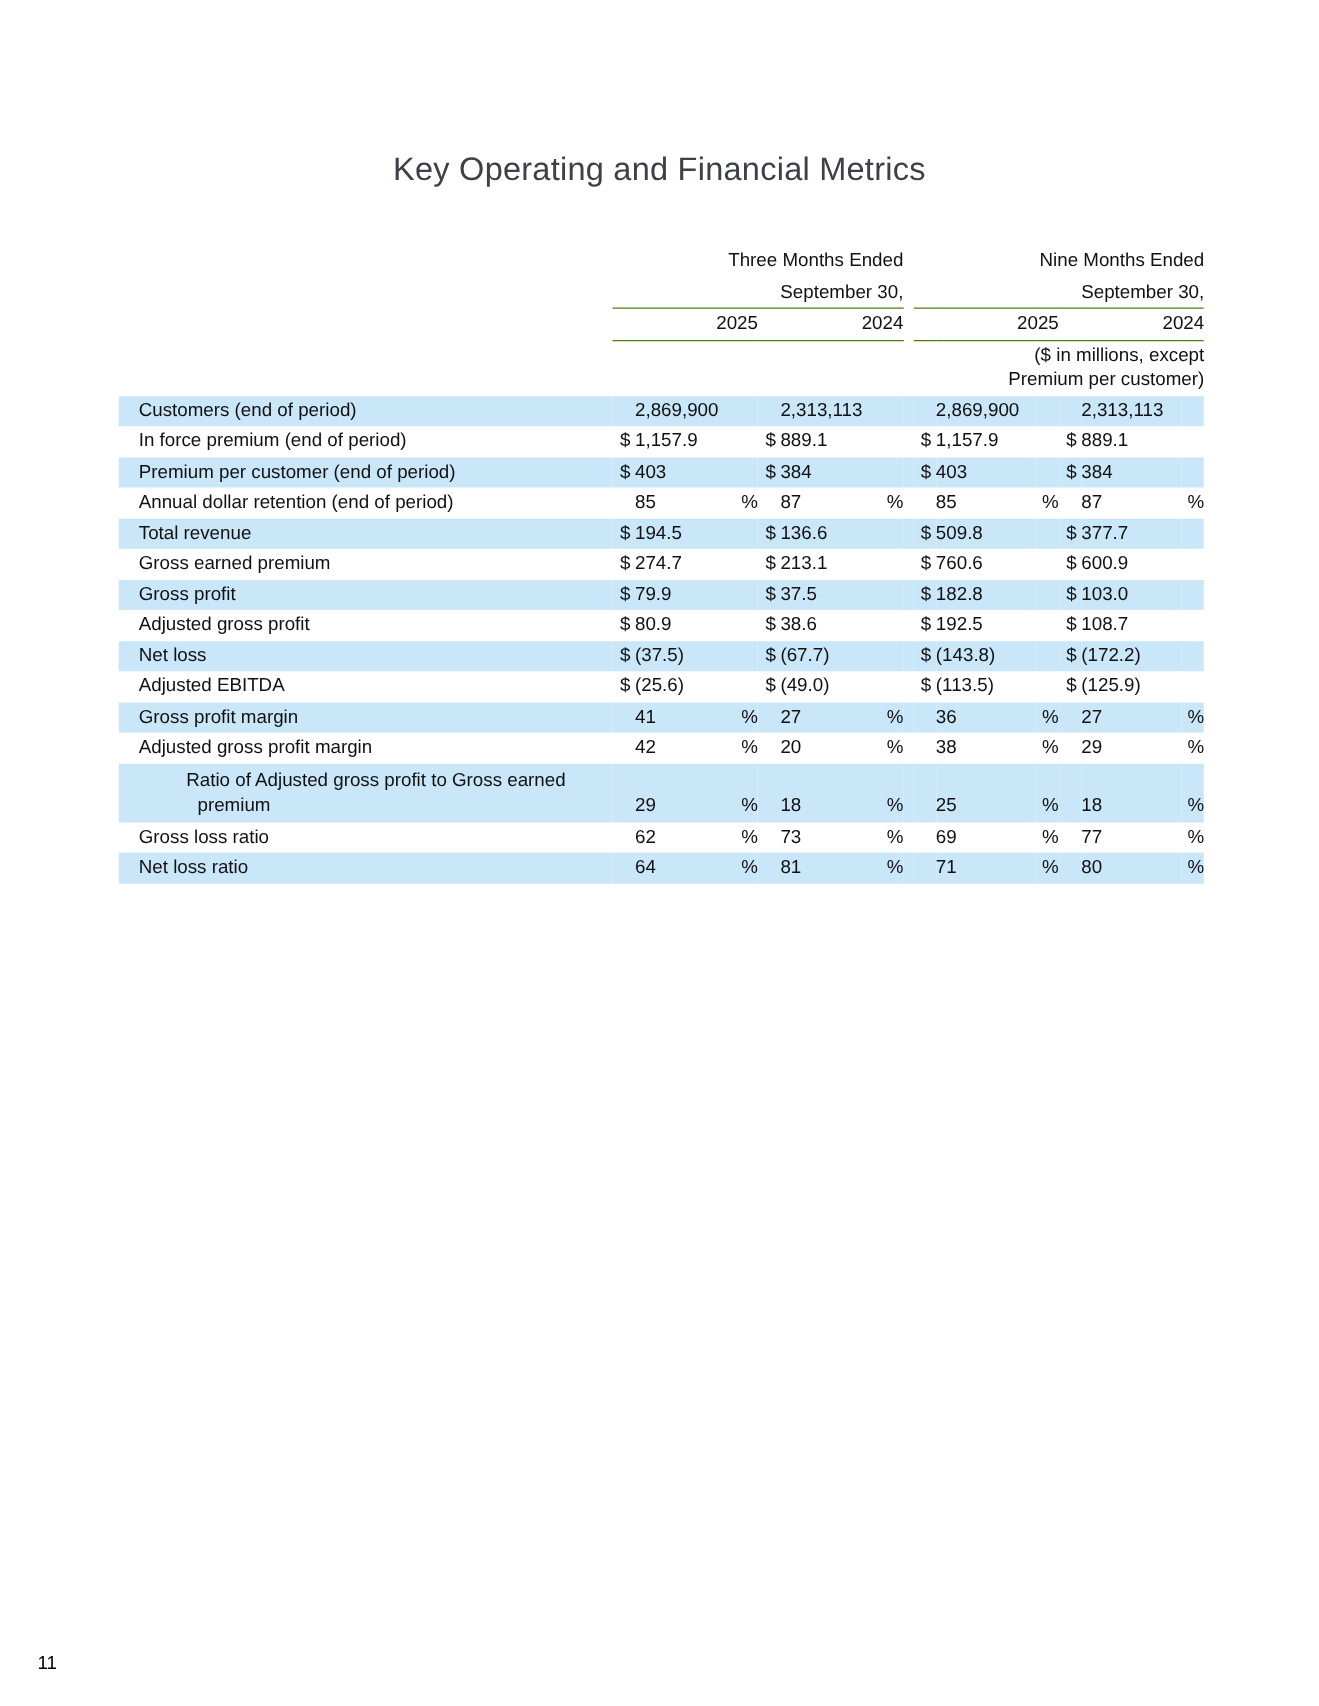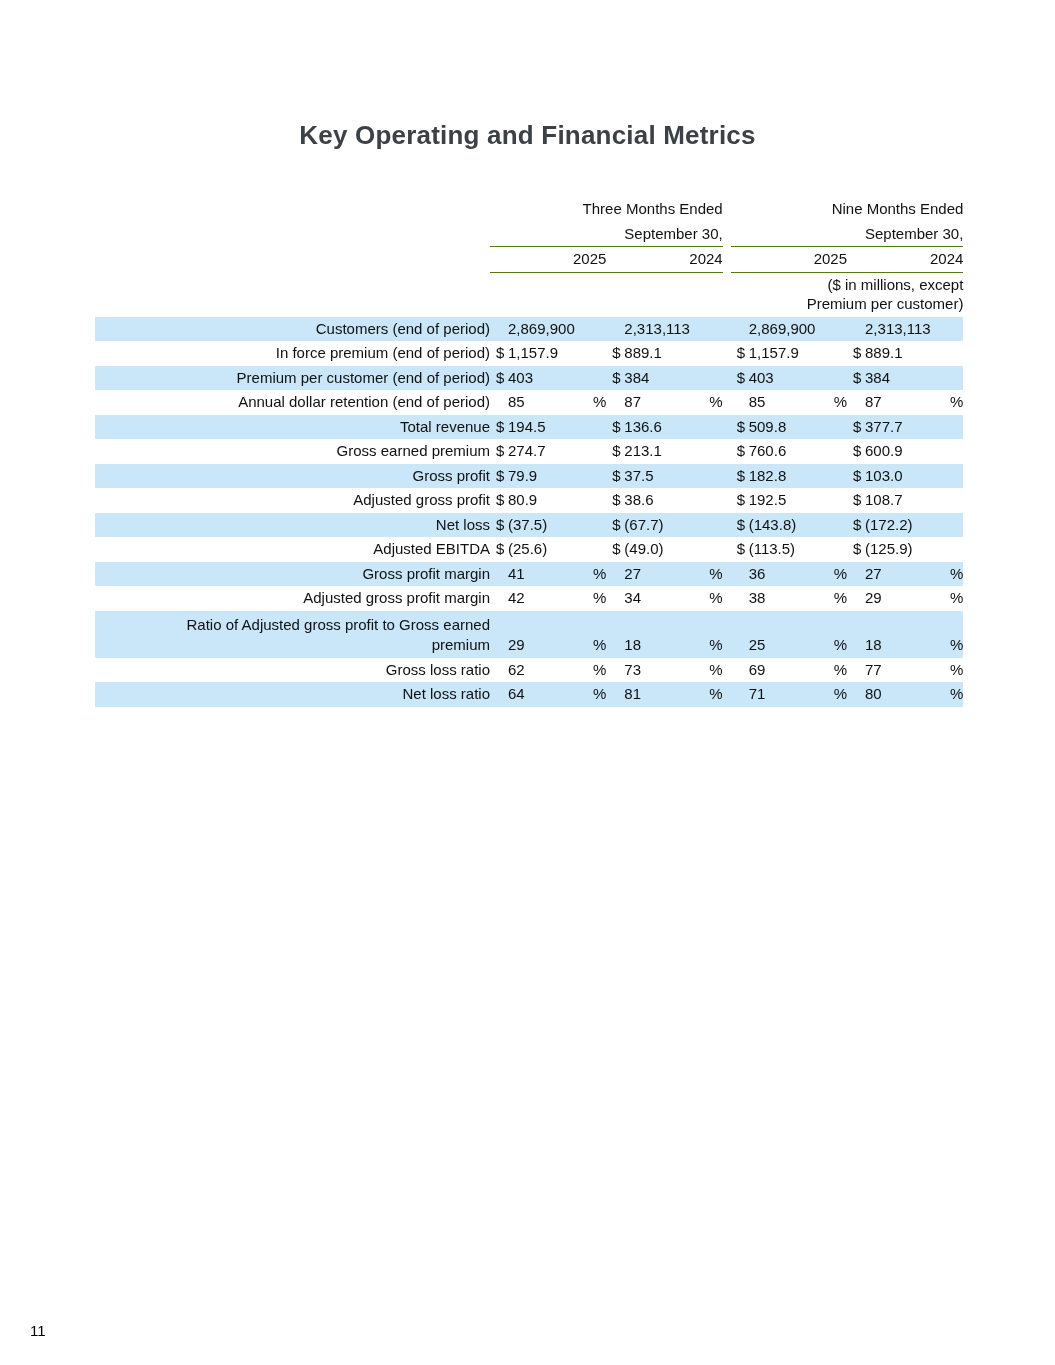--- a/index.html
+++ b/index.html
@@ -9,42 +9,42 @@
     height: 1365px;
     background: #ffffff;
     font-family: "Liberation Sans", sans-serif;
     color: #111111;
     position: relative;
     overflow: hidden;
   }
   .page-title {
     text-align: center;
     font-size: 26px;
-    font-weight: bold;
+    font-weight: normal;
     color: #3c4147;
     padding-top: 120px;
     letter-spacing: 0.2px;
   }
   table.metrics {
     border-collapse: collapse;
     table-layout: fixed;
     margin: 46px 0 0 95px;
     font-size: 15px;
     color: #111111;
   }
   table.metrics td {
     padding: 2px 0 3px 0;
     vertical-align: bottom;
     line-height: 19.5px;
     white-space: nowrap;
   }
   thead td { text-align: right; white-space: nowrap; }
   .underline { border-bottom: 1px solid #4d7c0f; }
   .note-cell { padding-top: 3px; padding-bottom: 5px; line-height: 19px; }
-  tbody td.lab { text-align: right; padding-left: 16px; white-space: normal; }
+  tbody td.lab { text-align: left; padding-left: 16px; white-space: normal; }
   tbody td.pre { text-align: left; padding-left: 6px; }
   tbody td.val { }
   tbody td.suf { text-align: left; padding-left: 5px; }
   tbody tr.hl { background: #c9e7f8; }
   .wrap-inner {
     max-width: 358px;
     padding-left: 9px;
     text-indent: -9px;
     white-space: normal;
     line-height: 20px;
@@ -286,21 +286,21 @@
         <td class="pre"></td>
         <td class="val">27</td>
         <td class="suf">%</td>
       </tr>
       <tr>
         <td class="lab">Adjusted gross profit margin</td>
         <td class="pre"></td>
         <td class="val">42</td>
         <td class="suf">%</td>
         <td class="pre"></td>
-        <td class="val">34</td>
+        <td class="val">20</td>
         <td class="suf">%</td>
         <td></td>
         <td class="pre"></td>
         <td class="val">38</td>
         <td class="suf">%</td>
         <td class="pre"></td>
         <td class="val">29</td>
         <td class="suf">%</td>
       </tr>
       <tr class="hl">

